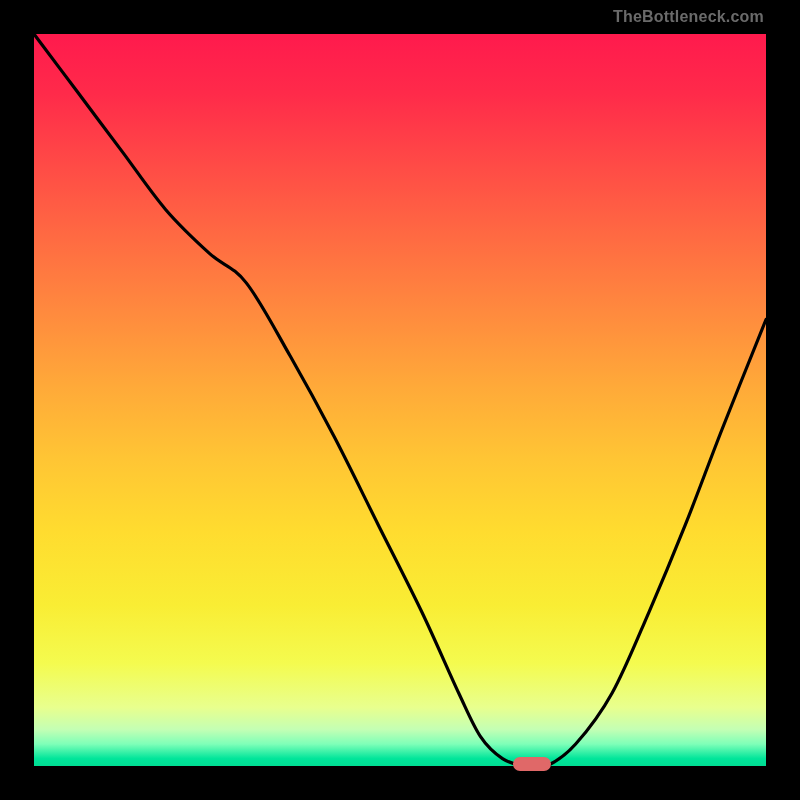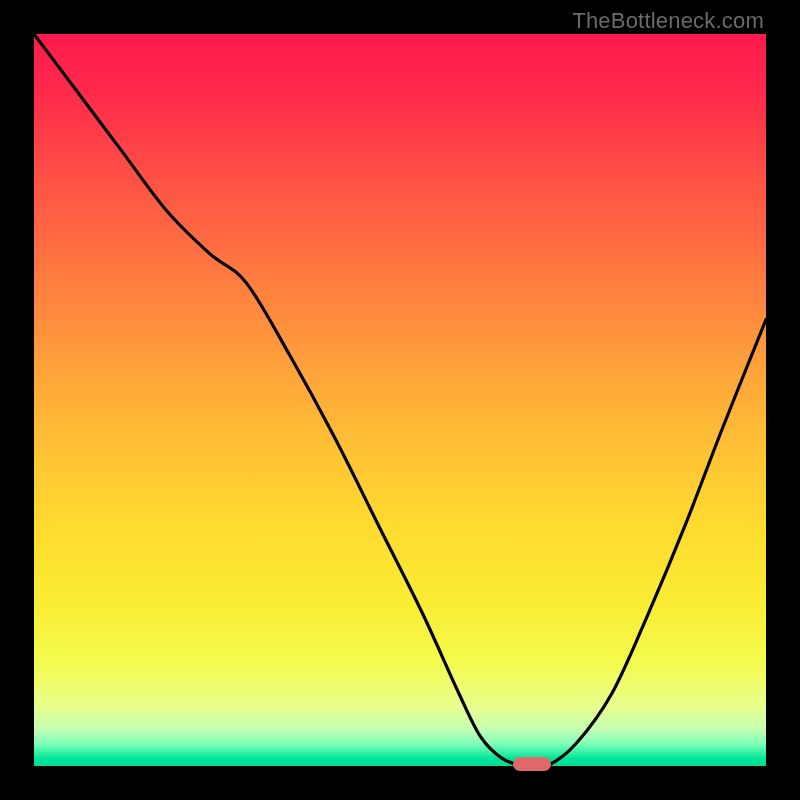--- a/index.html
+++ b/index.html
@@ -25,22 +25,22 @@
       #c4ffb4 95%,
       #7effb8 97%,
       #00e59a 99%,
       #00dd93 100%
     );
   }
   .watermark {
     position: absolute;
     top: 8px;
     right: 36px;
-    font-size: 22px;
-    font-weight: normal;
+    font-size: 16px;
+    font-weight: bold;
     color: #6a6a6a;
     letter-spacing: 0.2px;
   }
   svg.curve { position: absolute; left: 34px; top: 34px; width: 732px; height: 732px; }
   .marker {
     position: absolute;
     width: 38px;
     height: 14px;
     background: #e06868;
     border-radius: 7px;

